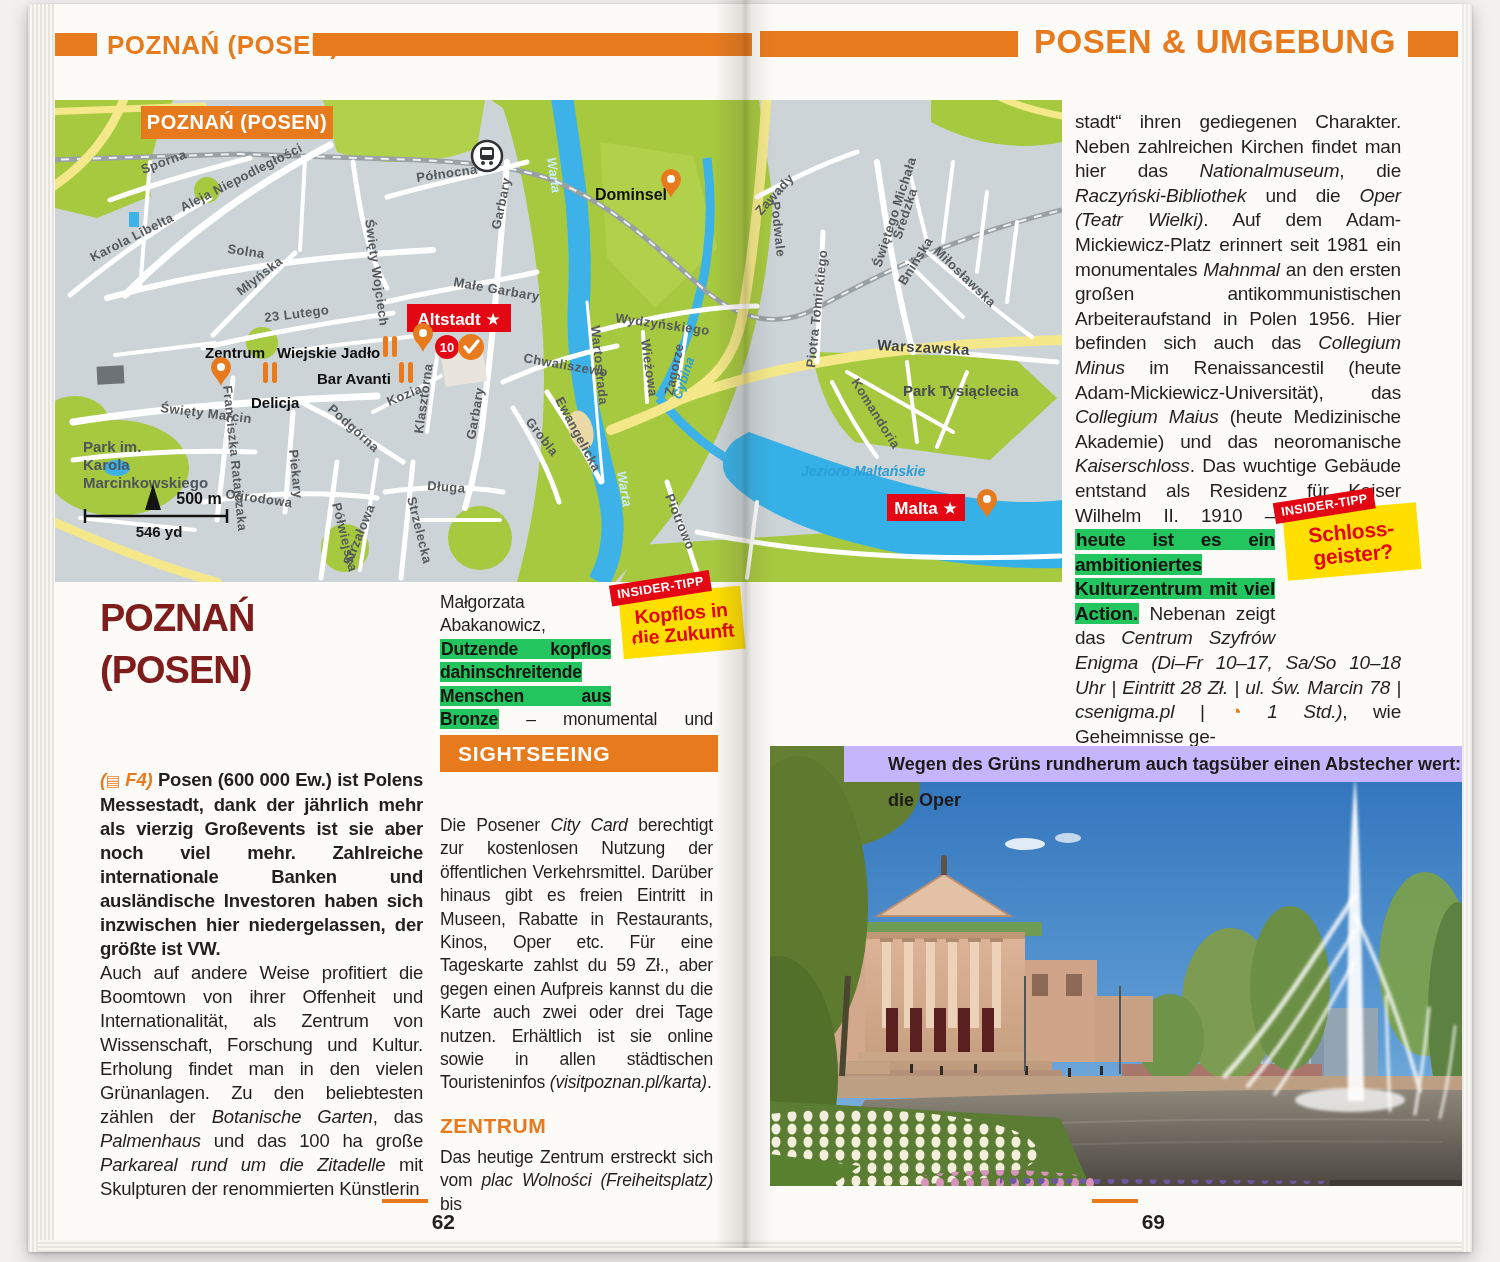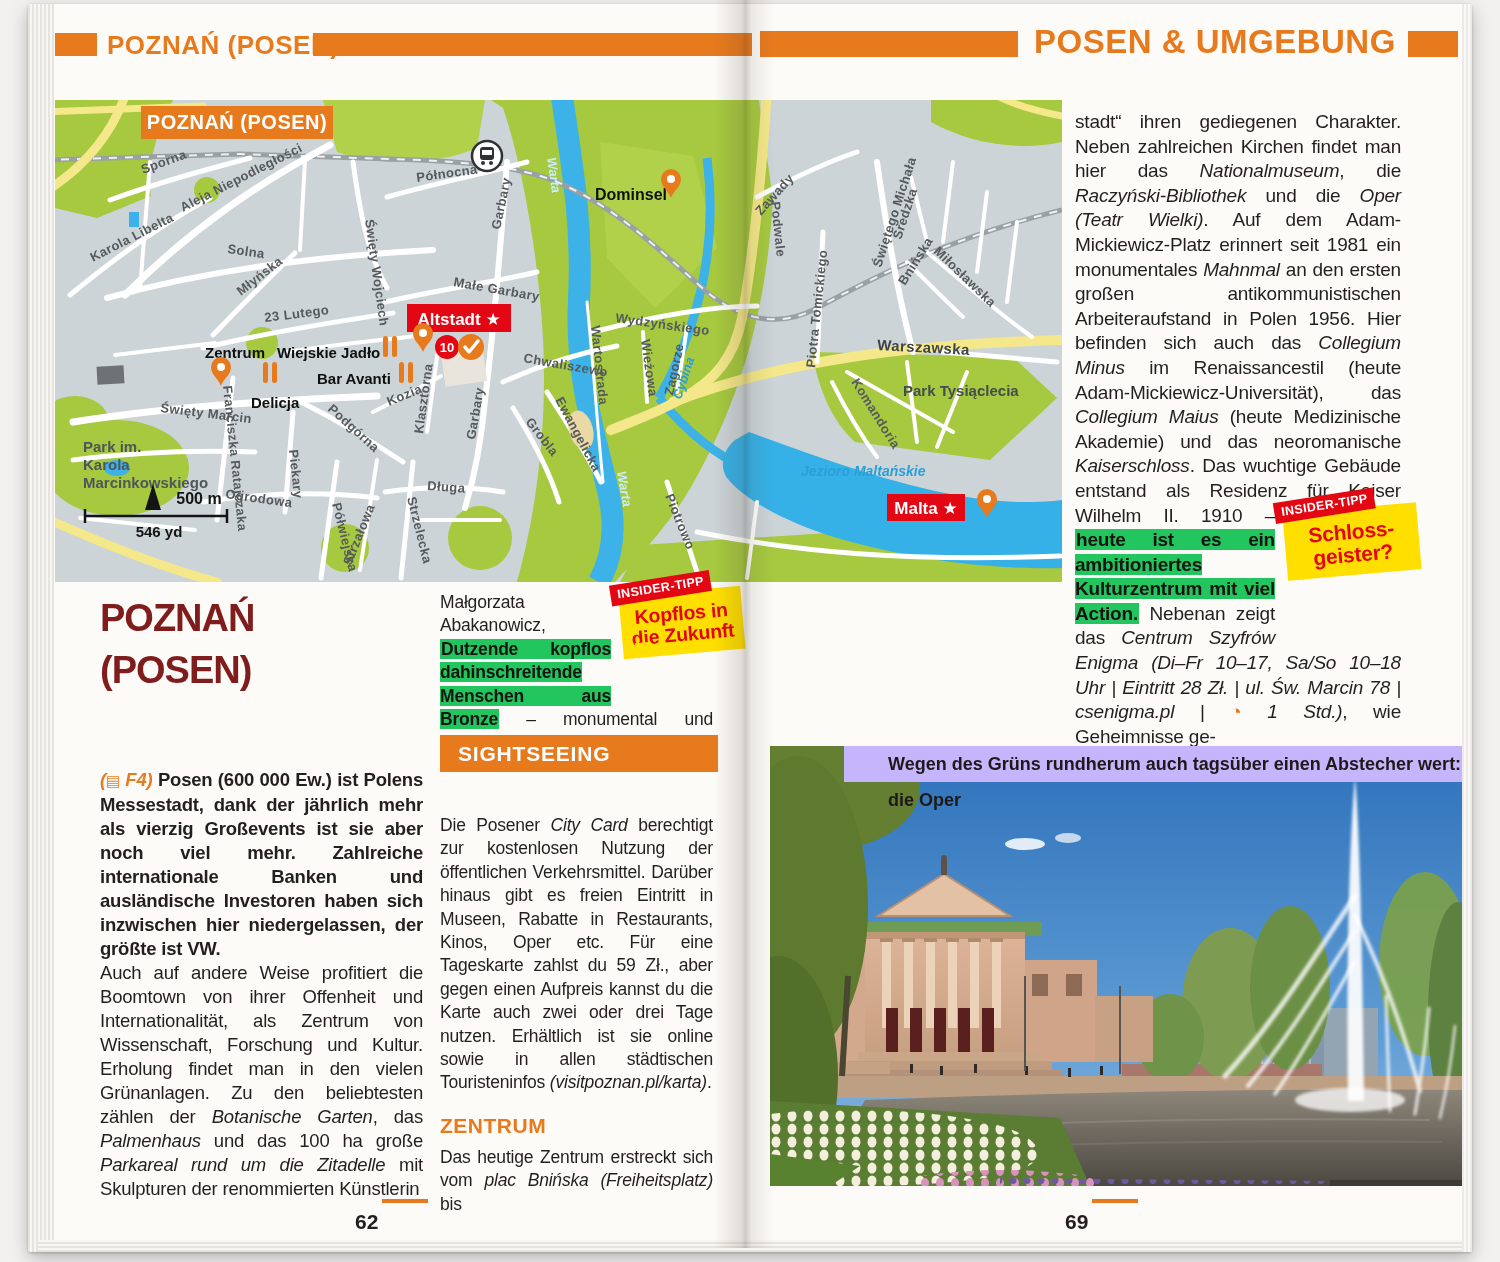--- a/index.html
+++ b/index.html
@@ -24,21 +24,21 @@
   i{font-style:italic;}
   mark{background:#22c55e;color:#171412;font-weight:700;padding:0 1px;}
   .oref{color:#e87a1e;font-style:italic;font-weight:700;}
   .mapi{font-style:normal;font-size:15px;}
   .clk{color:#e87a1e;font-weight:700;font-style:normal;}
   .headline{color:#7f1d1d;font-weight:800;font-size:38px;line-height:52px;
             letter-spacing:-1px;white-space:pre-line;}
   .secbar{background:#e87a1e;color:#fff;font-weight:800;font-size:21px;
           line-height:37px;padding-left:13px;letter-spacing:.8px;}
   .subhead{color:#e87a1e;font-weight:800;font-size:21px;letter-spacing:.5px;}
-  .pagenum{font-weight:800;font-size:21px;color:#221f1e;text-align:left;}
+  .pagenum{font-weight:800;font-size:21px;color:#221f1e;text-align:right;}
   .pagenum .rule{width:46px;height:4px;background:#e87a1e;margin:0 auto 7px auto;}
   .tipf{position:relative;z-index:6;}
   .tipf1{float:right;width:122px;height:98px;margin:0 -30px 6px 10px;}
   .tipf2{float:right;width:134px;height:120px;margin:4px -18px 4px 10px;}
   .tip{position:relative;transform:rotate(-5deg);}
   .tip-tag{position:absolute;top:-15px;left:-8px;background:#e30613;color:#fff;
            font-weight:800;font-size:12.5px;line-height:1;padding:4px 7px;
            transform:rotate(-4deg);white-space:nowrap;letter-spacing:.4px;z-index:2;}
   .tip-bubble{background:#ffdf00;color:#e30613;font-weight:800;font-size:19.5px;
               line-height:21px;padding:12px 6px 9px 6px;text-align:center;}
@@ -326,21 +326,21 @@
   </div>
 
   <div class="abs secbar" style="left:440px;top:735px;width:260px;height:37px;padding-left:18px;">
     <span>SIGHTSEEING</span>
   </div>
   <div class="abs bt sm" style="left:440px;top:814px;width:273px;">
     <p>Die Posener <i>City Card</i> berechtigt zur kostenlosen Nutzung der öffentlichen Verkehrsmittel. Darüber hinaus gibt es freien Eintritt in Museen, Rabatte in Restaurants, Kinos, Oper etc. Für eine Tageskarte zahlst du 59 Zł., aber gegen einen Aufpreis kannst du die Karte auch zwei oder drei Tage nutzen. Erhältlich ist sie online sowie in allen städtischen Touristeninfos <i>(visitpoznan.pl/karta)</i>.</p>
   </div>
   <div class="abs subhead" style="left:440px;top:1114px;">ZENTRUM</div>
   <div class="abs bt sm" style="left:440px;top:1146px;width:273px;">
-    <p>Das heutige Zentrum erstreckt sich vom <i>plac Bnińska (Freiheitsplatz)</i> bis</p>
+    <p>Das heutige Zentrum erstreckt sich vom <i>plac Wolności (Freiheitsplatz)</i> bis</p>
   </div>
 
   <div class="abs pagenum" style="left:355px;top:1199px;width:100px;">
     <div class="rule"></div>
     <div>62</div>
   </div>
 
 
   <div class="abs bt" style="left:1075px;top:110px;width:326px;font-size:19px;line-height:24.6px;">
     <span>stadt“ ihren gediegenen Charakter. Neben zahlreichen Kirchen findet man hier das <i>Nationalmuseum</i>, die <i>Raczyński-Bibliothek</i> und die <i>Oper (Teatr Wielki)</i>. Auf dem Adam-Mickiewicz-Platz erinnert seit 1981 ein monumentales <i>Mahnmal</i> an den ersten großen antikommunistischen Arbeiteraufstand in Polen 1956. Hier befinden sich auch das <i>Collegium Minus</i> im Renaissancestil (heute Adam-Mickiewicz-Universität), das <i>Collegium Maius</i> (heute Medizinische Akademie) und das neoromanische <i>Kaiserschloss</i>. Das wuchtige Gebäude entstand als Residenz für </span><span class="tipf tipf2">

